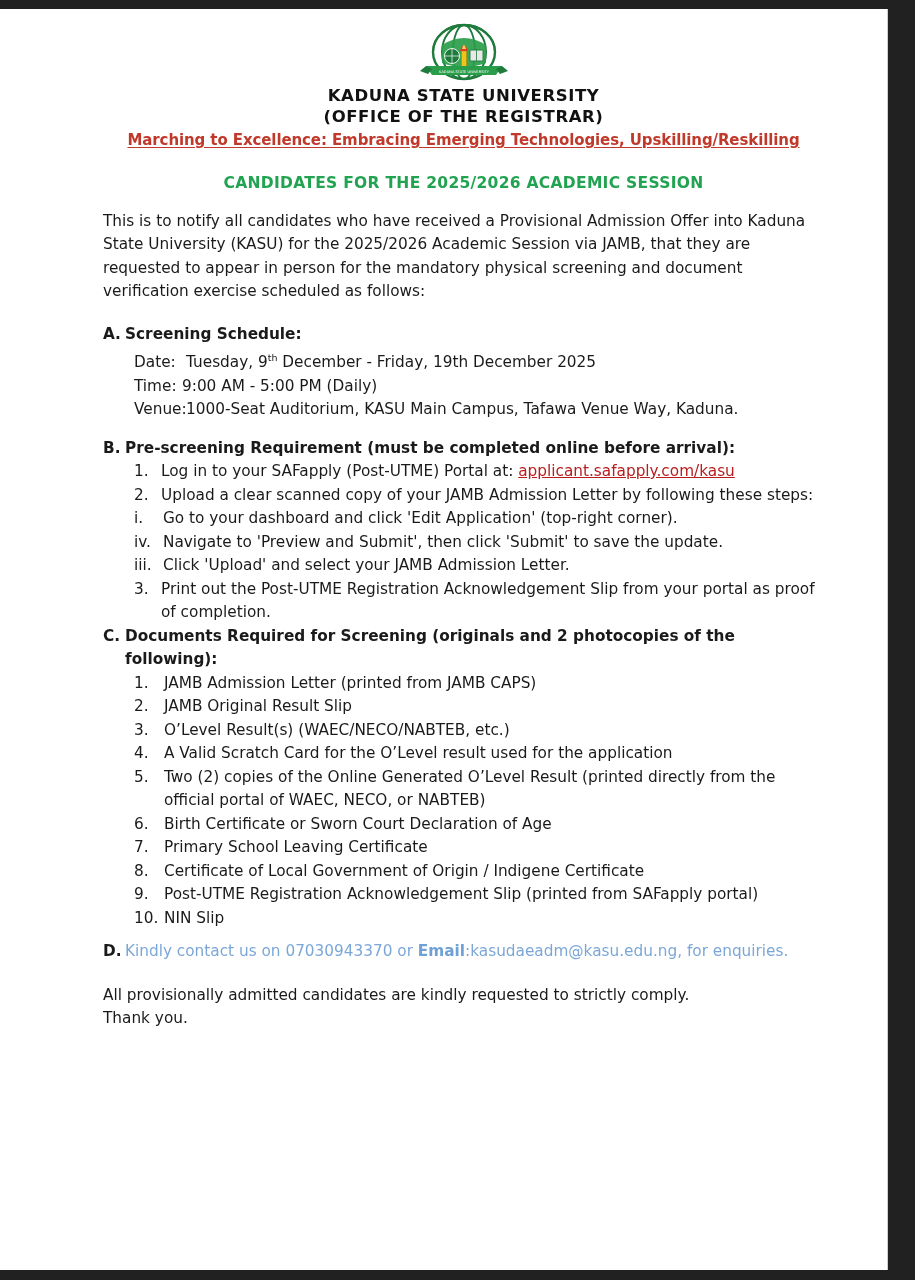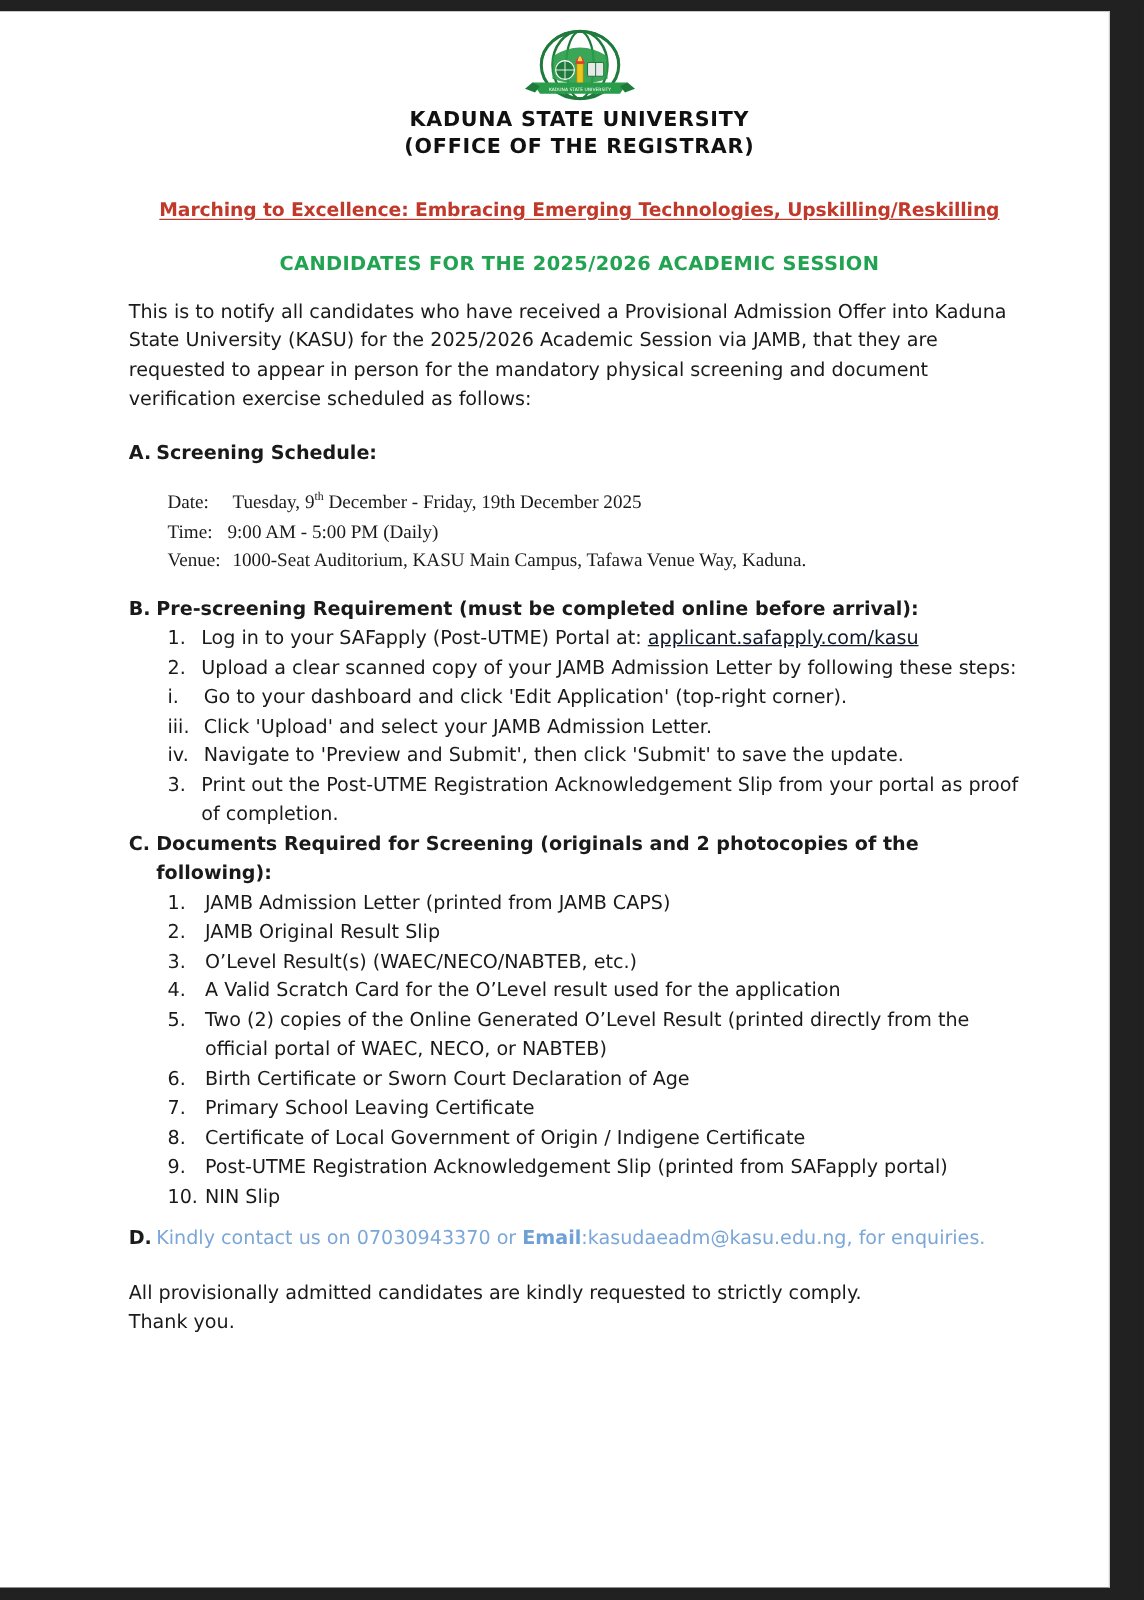--- a/index.html
+++ b/index.html
@@ -66,21 +66,21 @@
   }
   .univ-name { margin-top: 4px; }
 
   .tagline {
     text-align: center;
     color: #c0392b;
     font-size: 15px;
     font-weight: 600;
     text-decoration: underline;
     text-underline-offset: 2px;
-    margin-top: 32px;
+    margin-top: 4px;
     letter-spacing: -0.1px;
   }
 
   .notice-title {
     text-align: center;
     color: #22a352;
     font-weight: bold;
     font-size: 15.5px;
     line-height: 21.5px;
     letter-spacing: 0.3px;
@@ -109,22 +109,21 @@
   }
   .section-letter {
     width: 22px;
     flex: 0 0 22px;
     font-weight: bold;
   }
   .section-text { font-weight: bold; }
 
   .schedule {
     margin-left: 31px;
-    margin-top: 16px;
-    font-family: Liberation Serif, serif;
+    margin-top: 5px;
   }
   .sched-row { display: flex; }
   .sched-label { flex: 0 0 auto; }
   .sched-label.date { width: 52px; }
   .sched-label.time { width: 48px; }
   .sched-label.venue { width: 52px; }
   .sched-val { flex: 1 1 auto; }
   sup { font-size: 0.62em; vertical-align: super; line-height: 0; }
 
   
@@ -151,21 +150,21 @@
   }
   ol.roman > li > .content { flex: 1 1 auto; }
 
   ol.docs { margin-left: 31px; }
   ol.docs > li > .marker {
     flex: 0 0 30px;
     width: 30px;
   }
   ol.docs > li > .content { flex: 1 1 auto; }
 
-  .link { color: #0f172a; }
+  .link { color: #b91c1c; }
 
   
   .contact-row {
     display: flex;
     align-items: flex-start;
     margin-top: 0;
   }
   .contact-letter {
     width: 22px;
     flex: 0 0 22px;
@@ -279,26 +278,26 @@
             <span class="content">Upload a clear scanned copy of your JAMB Admission Letter by following these steps:</span>
           </li>
         </ol>
 
         <ol class="roman">
           <li>
             <span class="marker">i.</span>
             <span class="content">Go to your dashboard and click 'Edit Application' (top-right corner).</span>
           </li>
           <li>
+            <span class="marker">iv.</span>
+            <span class="content">Navigate to 'Preview and Submit', then click 'Submit' to save the update.</span>
+          </li>
+          <li>
             <span class="marker">iii.</span>
             <span class="content">Click 'Upload' and select your JAMB Admission Letter.</span>
-          </li>
-          <li>
-            <span class="marker">iv.</span>
-            <span class="content">Navigate to 'Preview and Submit', then click 'Submit' to save the update.</span>
           </li>
         </ol>
 
         <ol class="num">
           <li>
             <span class="marker">3.</span>
             <span class="content">Print out the Post-UTME Registration Acknowledgement Slip from your portal as proof of completion.</span>
           </li>
         </ol>
 

